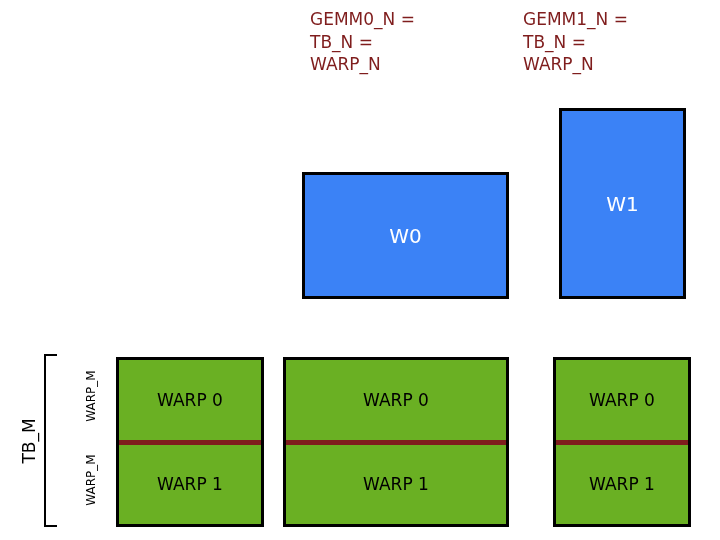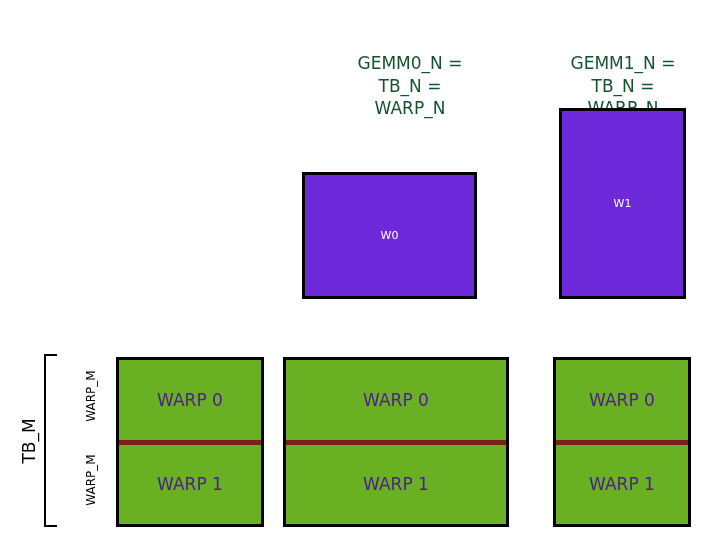--- a/index.html
+++ b/index.html
@@ -13,53 +13,52 @@
     font-family: "DejaVu Sans", sans-serif;
     overflow: hidden;
   }
   #stage {
     position: relative;
     width: 720px;
     height: 540px;
   }
   .hdr {
     position: absolute;
-    text-align: center;
+    text-align: left;
     font-size: 17px;
-    color: #14532d;
+    color: #7f1d1d;
     line-height: 1.33;
     white-space: pre-line;
-    margin-top: 44px;
   }
   .blue-box {
     position: absolute;
-    background: #6d28d9;
+    background: #3b82f6;
     border: 3px solid #000000;
     box-sizing: border-box;
     display: flex;
     align-items: center;
     justify-content: center;
     color: #ffffff;
-    font-size: 11px;
+    font-size: 20px;
   }
   .green-group {
     position: absolute;
     border: 3px solid #000000;
     box-sizing: border-box;
     background: #000000;
     display: flex;
     flex-direction: column;
   }
   .green-cell {
     flex: 1 1 0;
     background: #6ab023;
     display: flex;
     align-items: center;
     justify-content: center;
-    color: #4c1d95;
+    color: #000000;
     font-size: 17px;
   }
   .green-cell + .green-cell {
     border-top: 5px solid #7f1d1d;
   }
   .vlabel {
     position: absolute;
     font-size: 17px;
     color: #000000;
     transform-origin: center center;
@@ -81,21 +80,21 @@
 <div id="stage">
 
   <div class="hdr" style="left:310px; top:8px; width:200px;">GEMM0_N =
 TB_N =
 WARP_N</div>
 
   <div class="hdr" style="left:523px; top:8px; width:200px;">GEMM1_N =
 TB_N =
 WARP_N</div>
 
-  <div class="blue-box" style="left:302px; top:172px; width:175px; height:127px;">
+  <div class="blue-box" style="left:302px; top:172px; width:207px; height:127px;">
     <span>W0</span>
   </div>
 
   <div class="blue-box" style="left:559px; top:108px; width:127px; height:191px;">
     <span>W1</span>
   </div>
 
   <div class="bracket" style="left:41px; top:354px; width:18px; height:173px;">
     <svg width="18" height="173" viewBox="0 0 18 173">
       <path d="M16 1 L4 1 L4 172 L16 172" fill="none" stroke="#000000" stroke-width="2"></path>

